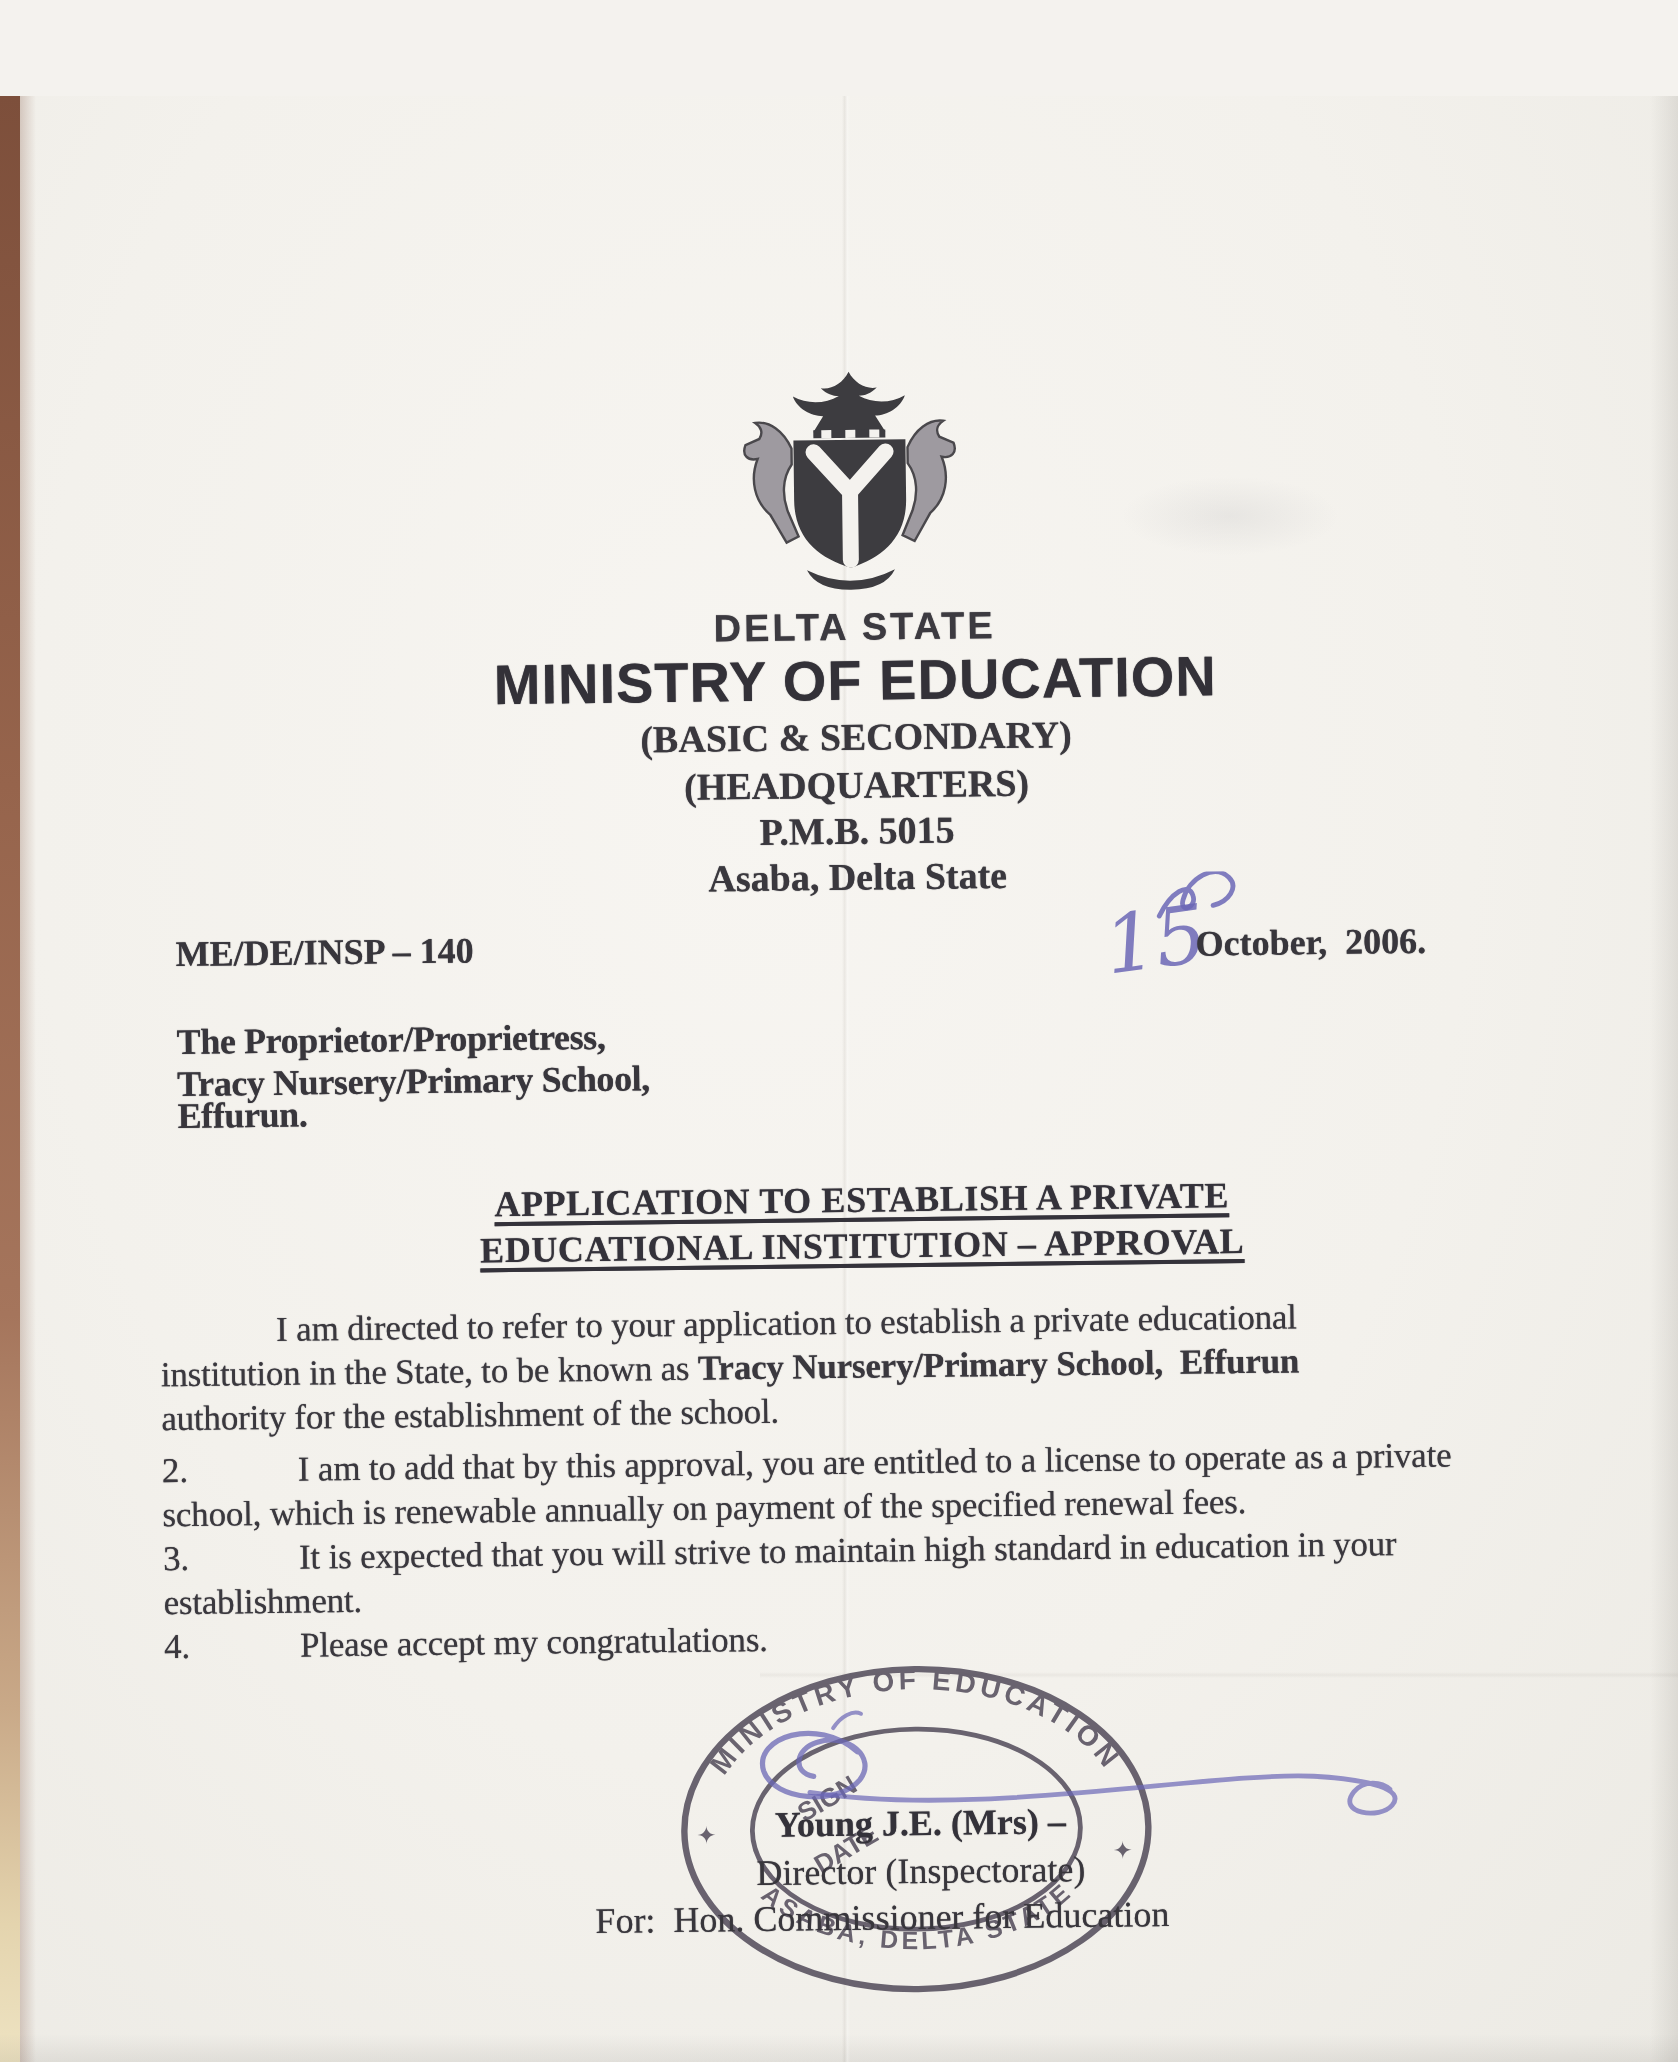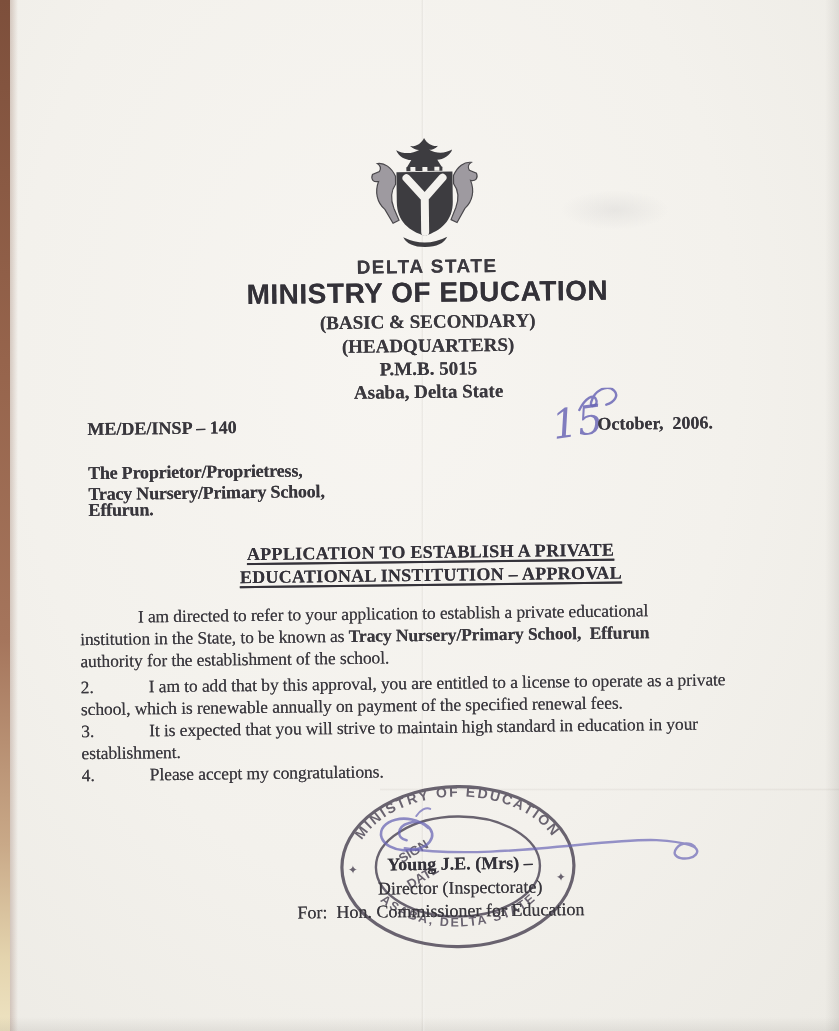--- a/index.html
+++ b/index.html
@@ -4,20 +4,21 @@
 <style>
   html,body{margin:0;padding:0;}
   body{
     width:839px;height:1031px;position:relative;overflow:hidden;
     background:#f4f2ee;
     font-family:"Liberation Serif",serif;
   }
   .page{position:absolute;inset:0;
     background:
       radial-gradient(ellipse at 45% 35%, #f7f5f1 0%, #f3f1ec 55%, #eceae4 100%);
+    margin-top: 48px;
   }
   
   .edge-left{position:absolute;left:0;top:0;bottom:0;width:10px;
     background:linear-gradient(to bottom,#7d4f3b 0%,#96644c 35%,#a5755c 62%,#c9a988 82%,#e4d4ae 93%,#eee3c2 100%);
   }
   .edge-left-fade{position:absolute;left:10px;top:0;bottom:0;width:8px;
     background:linear-gradient(to right,rgba(125,79,59,.25),rgba(125,79,59,0));}
   .edge-right{position:absolute;right:0;top:0;bottom:0;width:14px;
     background:linear-gradient(to left,rgba(90,85,80,.12),rgba(90,85,80,0));}
   .edge-bottom{position:absolute;left:0;right:0;bottom:0;height:14px;

